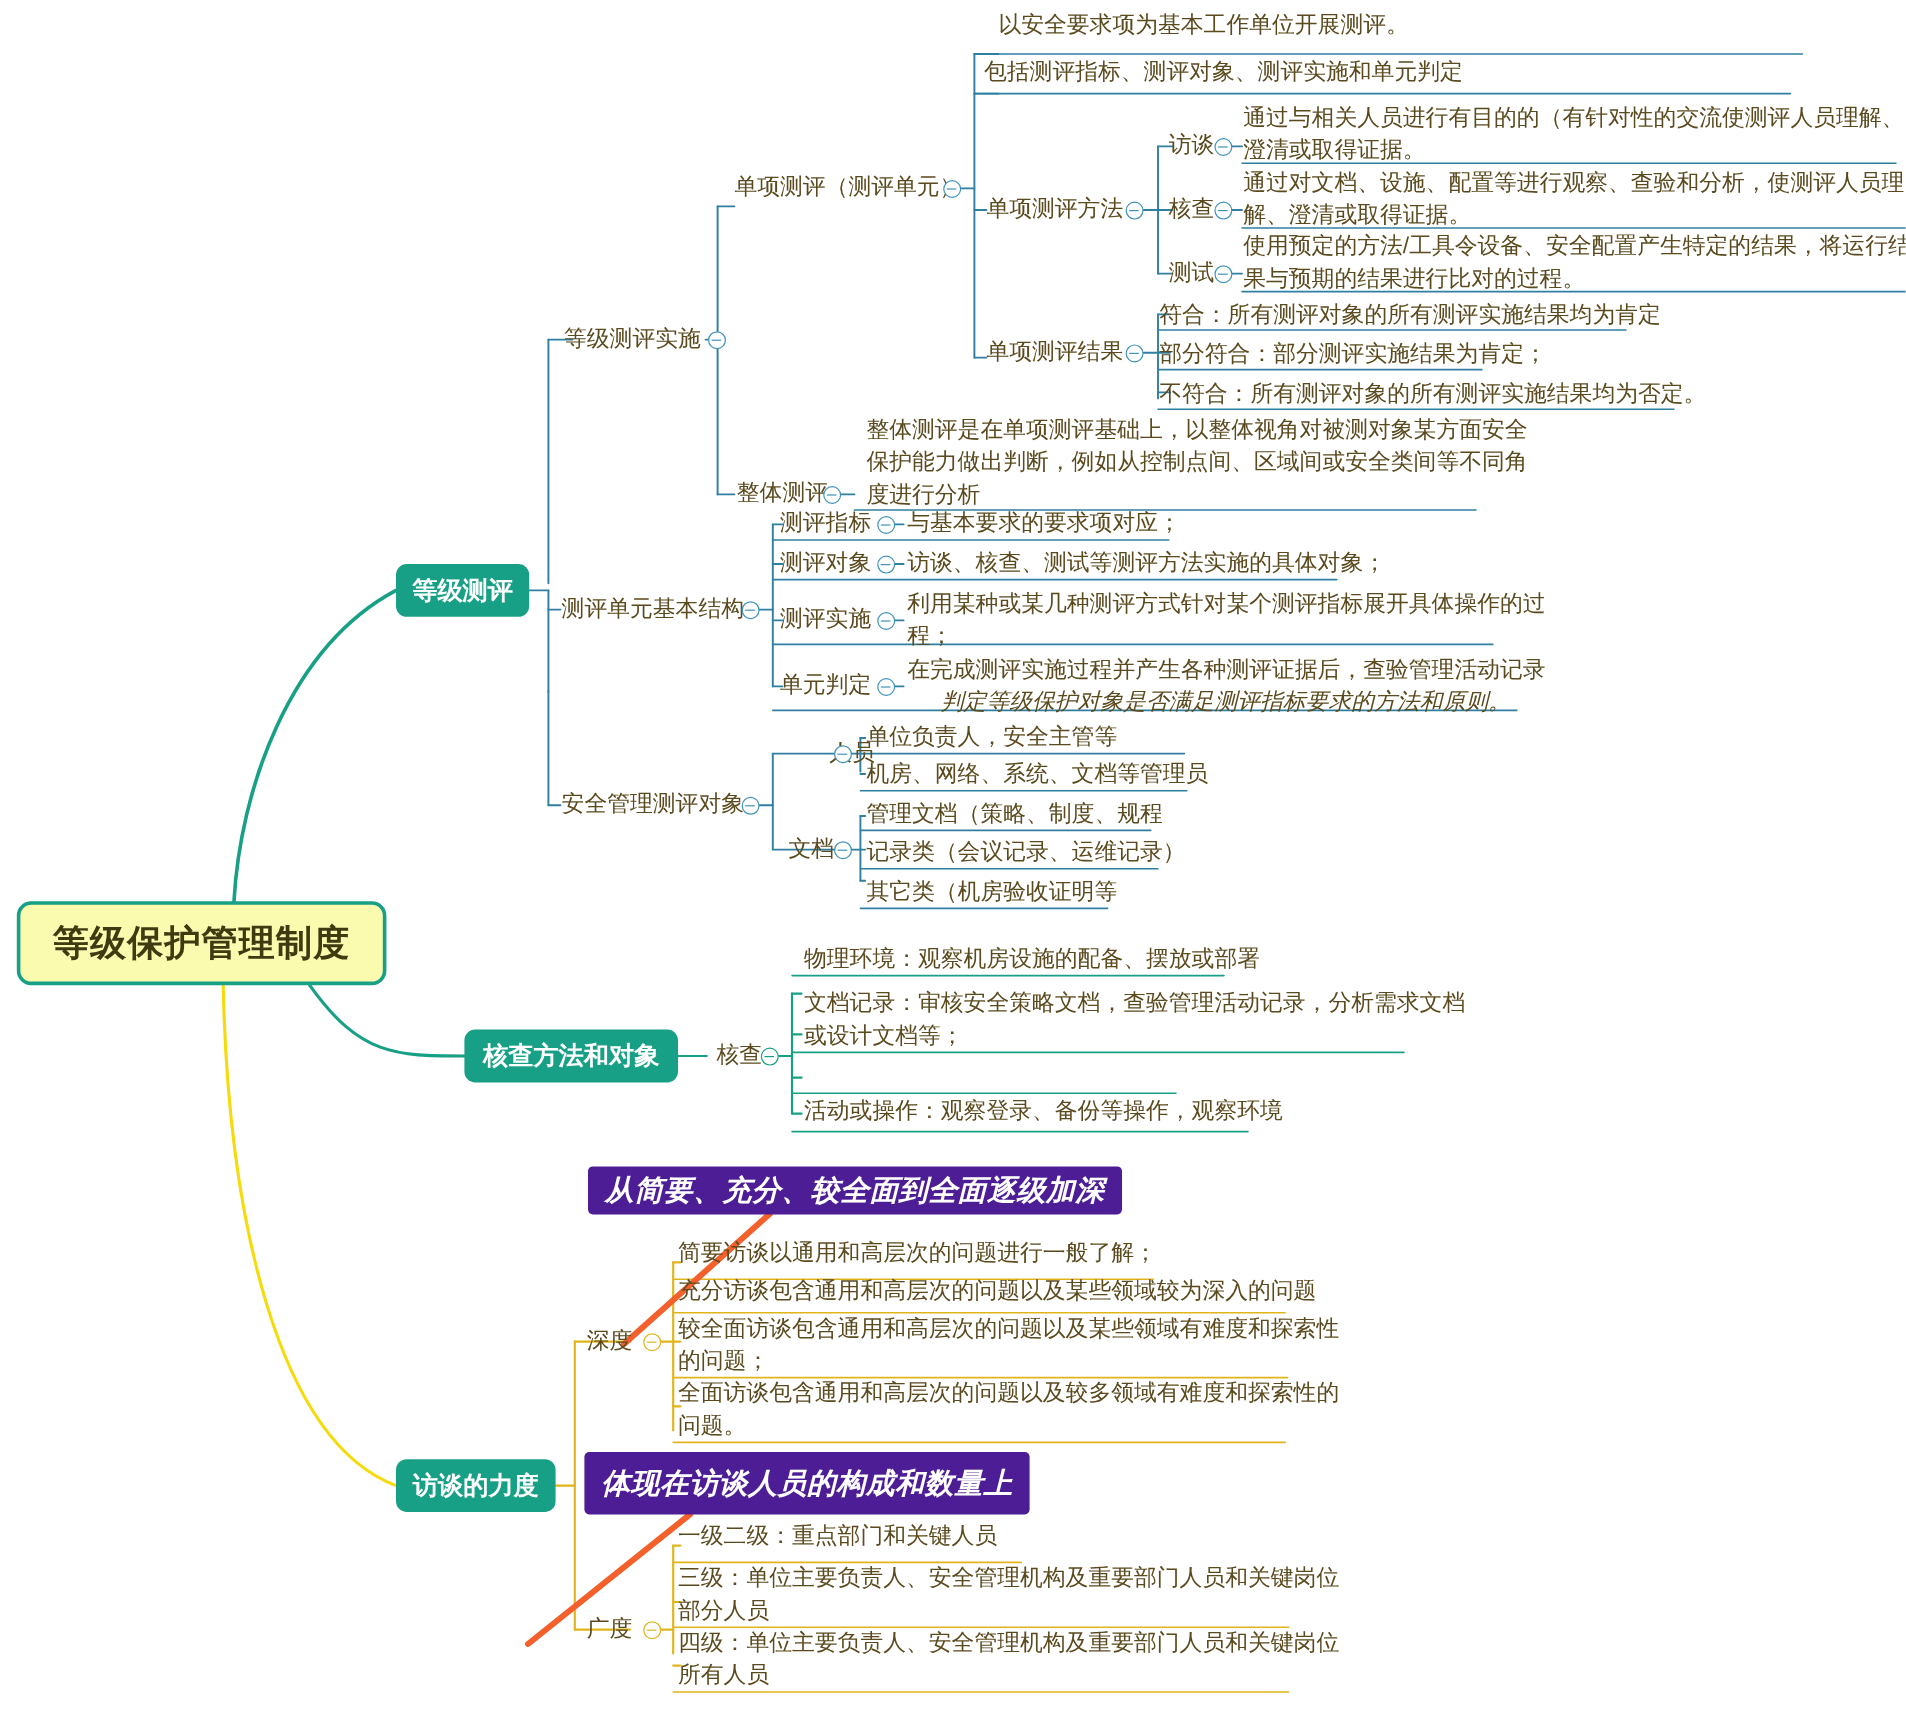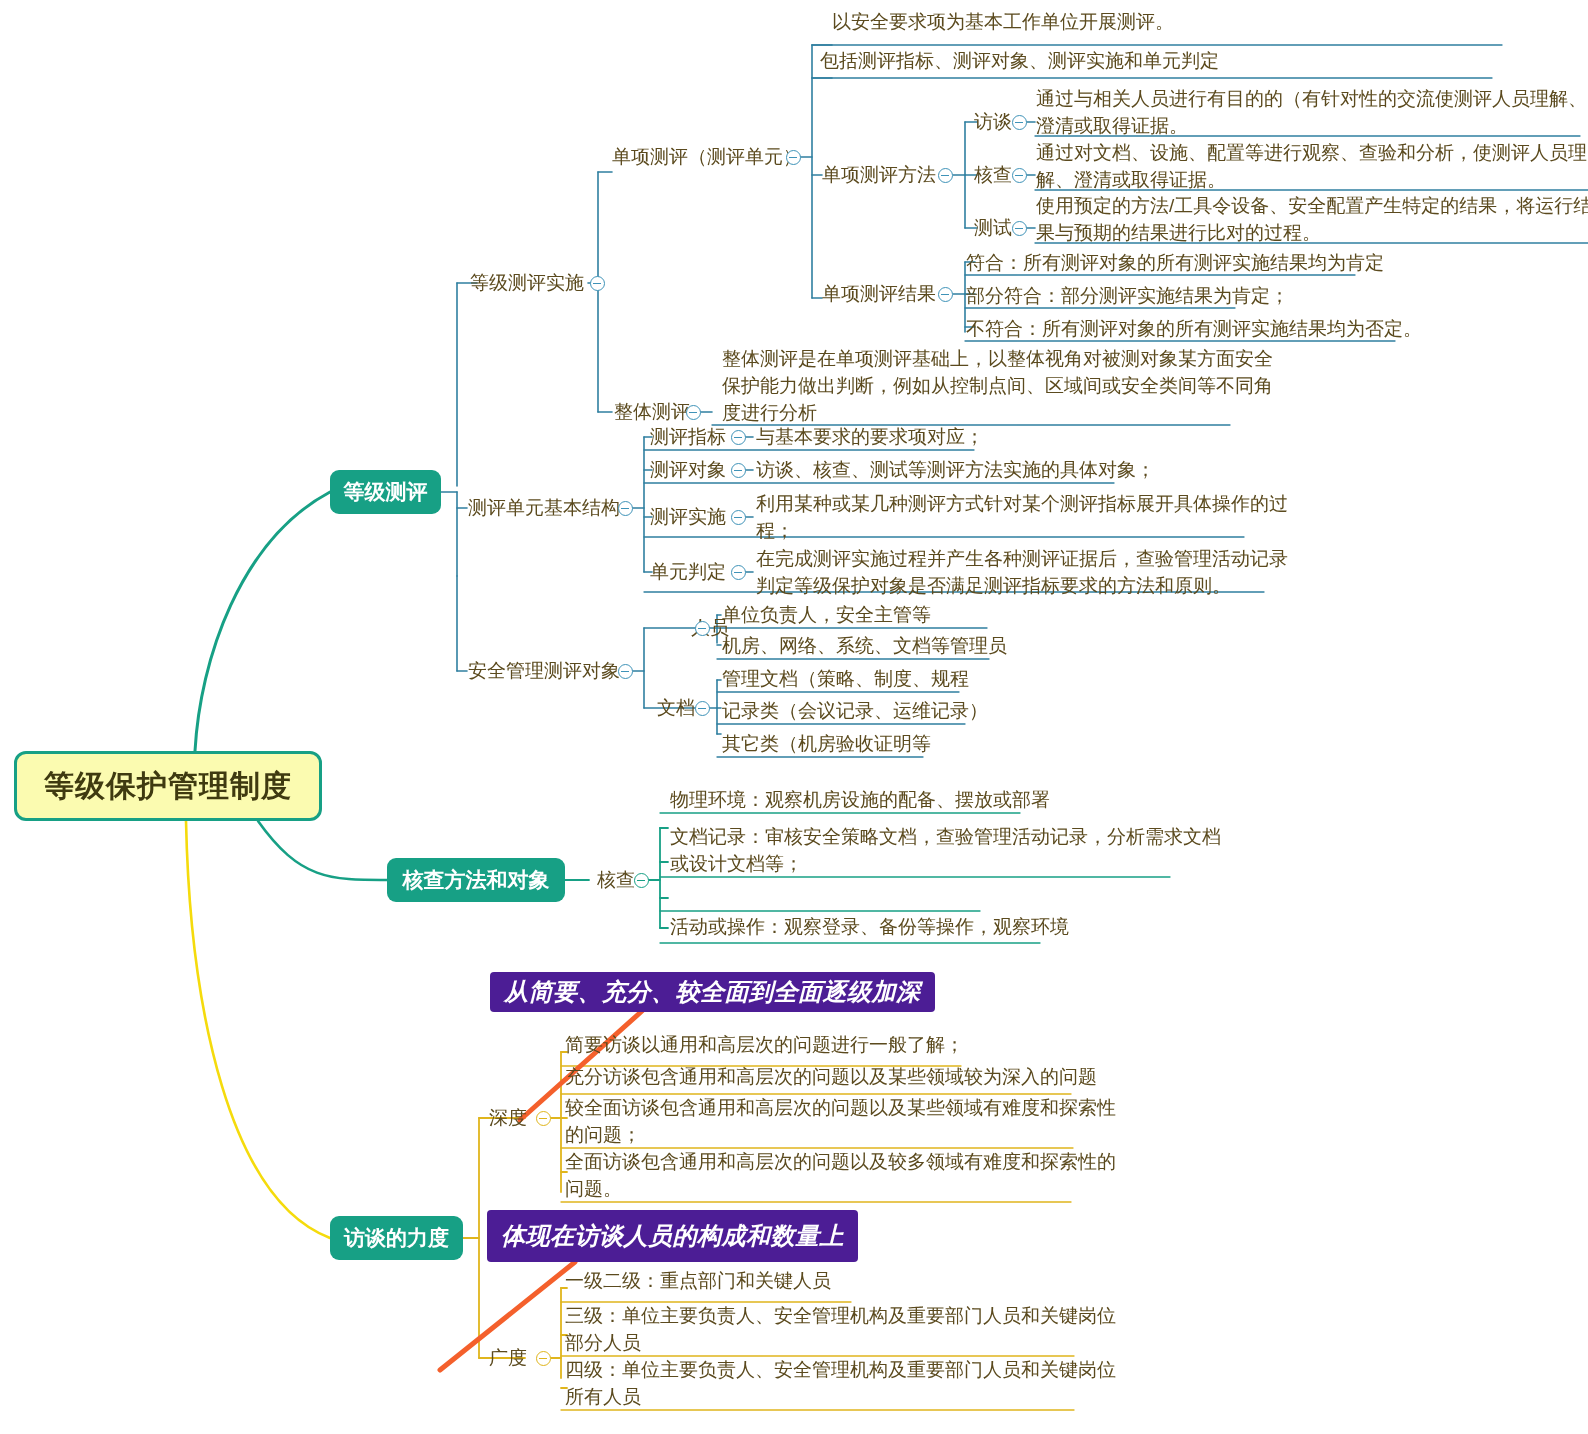--- a/index.html
+++ b/index.html
@@ -259,21 +259,21 @@
   <div class="node" style="left:756px;top:456px;">访谈、核查、测试等测评方法实施的具体对象；</div>
 
   <div class="node" style="left:650px;top:503px;">测评实施</div>
   <div class="toggle" style="left:731px;top:510px;"></div>
   <div class="node" style="left:756px;top:490px;">利用某种或某几种测评方式针对某个测评指标展开具体操作的过</div>
   <div class="node" style="left:756px;top:517px;">程；</div>
 
   <div class="node" style="left:650px;top:558px;">单元判定</div>
   <div class="toggle" style="left:731px;top:565px;"></div>
   <div class="node" style="left:756px;top:545px;">在完成测评实施过程并产生各种测评证据后，查验管理活动记录</div>
-  <div class="node" style="left:756px;top:572px;">判定等级保护对象是否满足测评指标要求的方法和原则。</div>
+  <div class="node" style="left:784px;top:572px;font-style:italic;">判定等级保护对象是否满足测评指标要求的方法和原则。</div>
 
   <div class="node" style="left:468px;top:657px;">安全管理测评对象</div>
   <div class="toggle" style="left:618px;top:664px;"></div>
 
   <div class="node" style="left:691px;top:614px;">人员</div>
   <div class="toggle" style="left:695px;top:621px;"></div>
   <div class="node" style="left:722px;top:601px;">单位负责人，安全主管等</div>
   <div class="node" style="left:722px;top:632px;">机房、网络、系统、文档等管理员</div>
 
   <div class="node" style="left:657px;top:694px;">文档</div>

